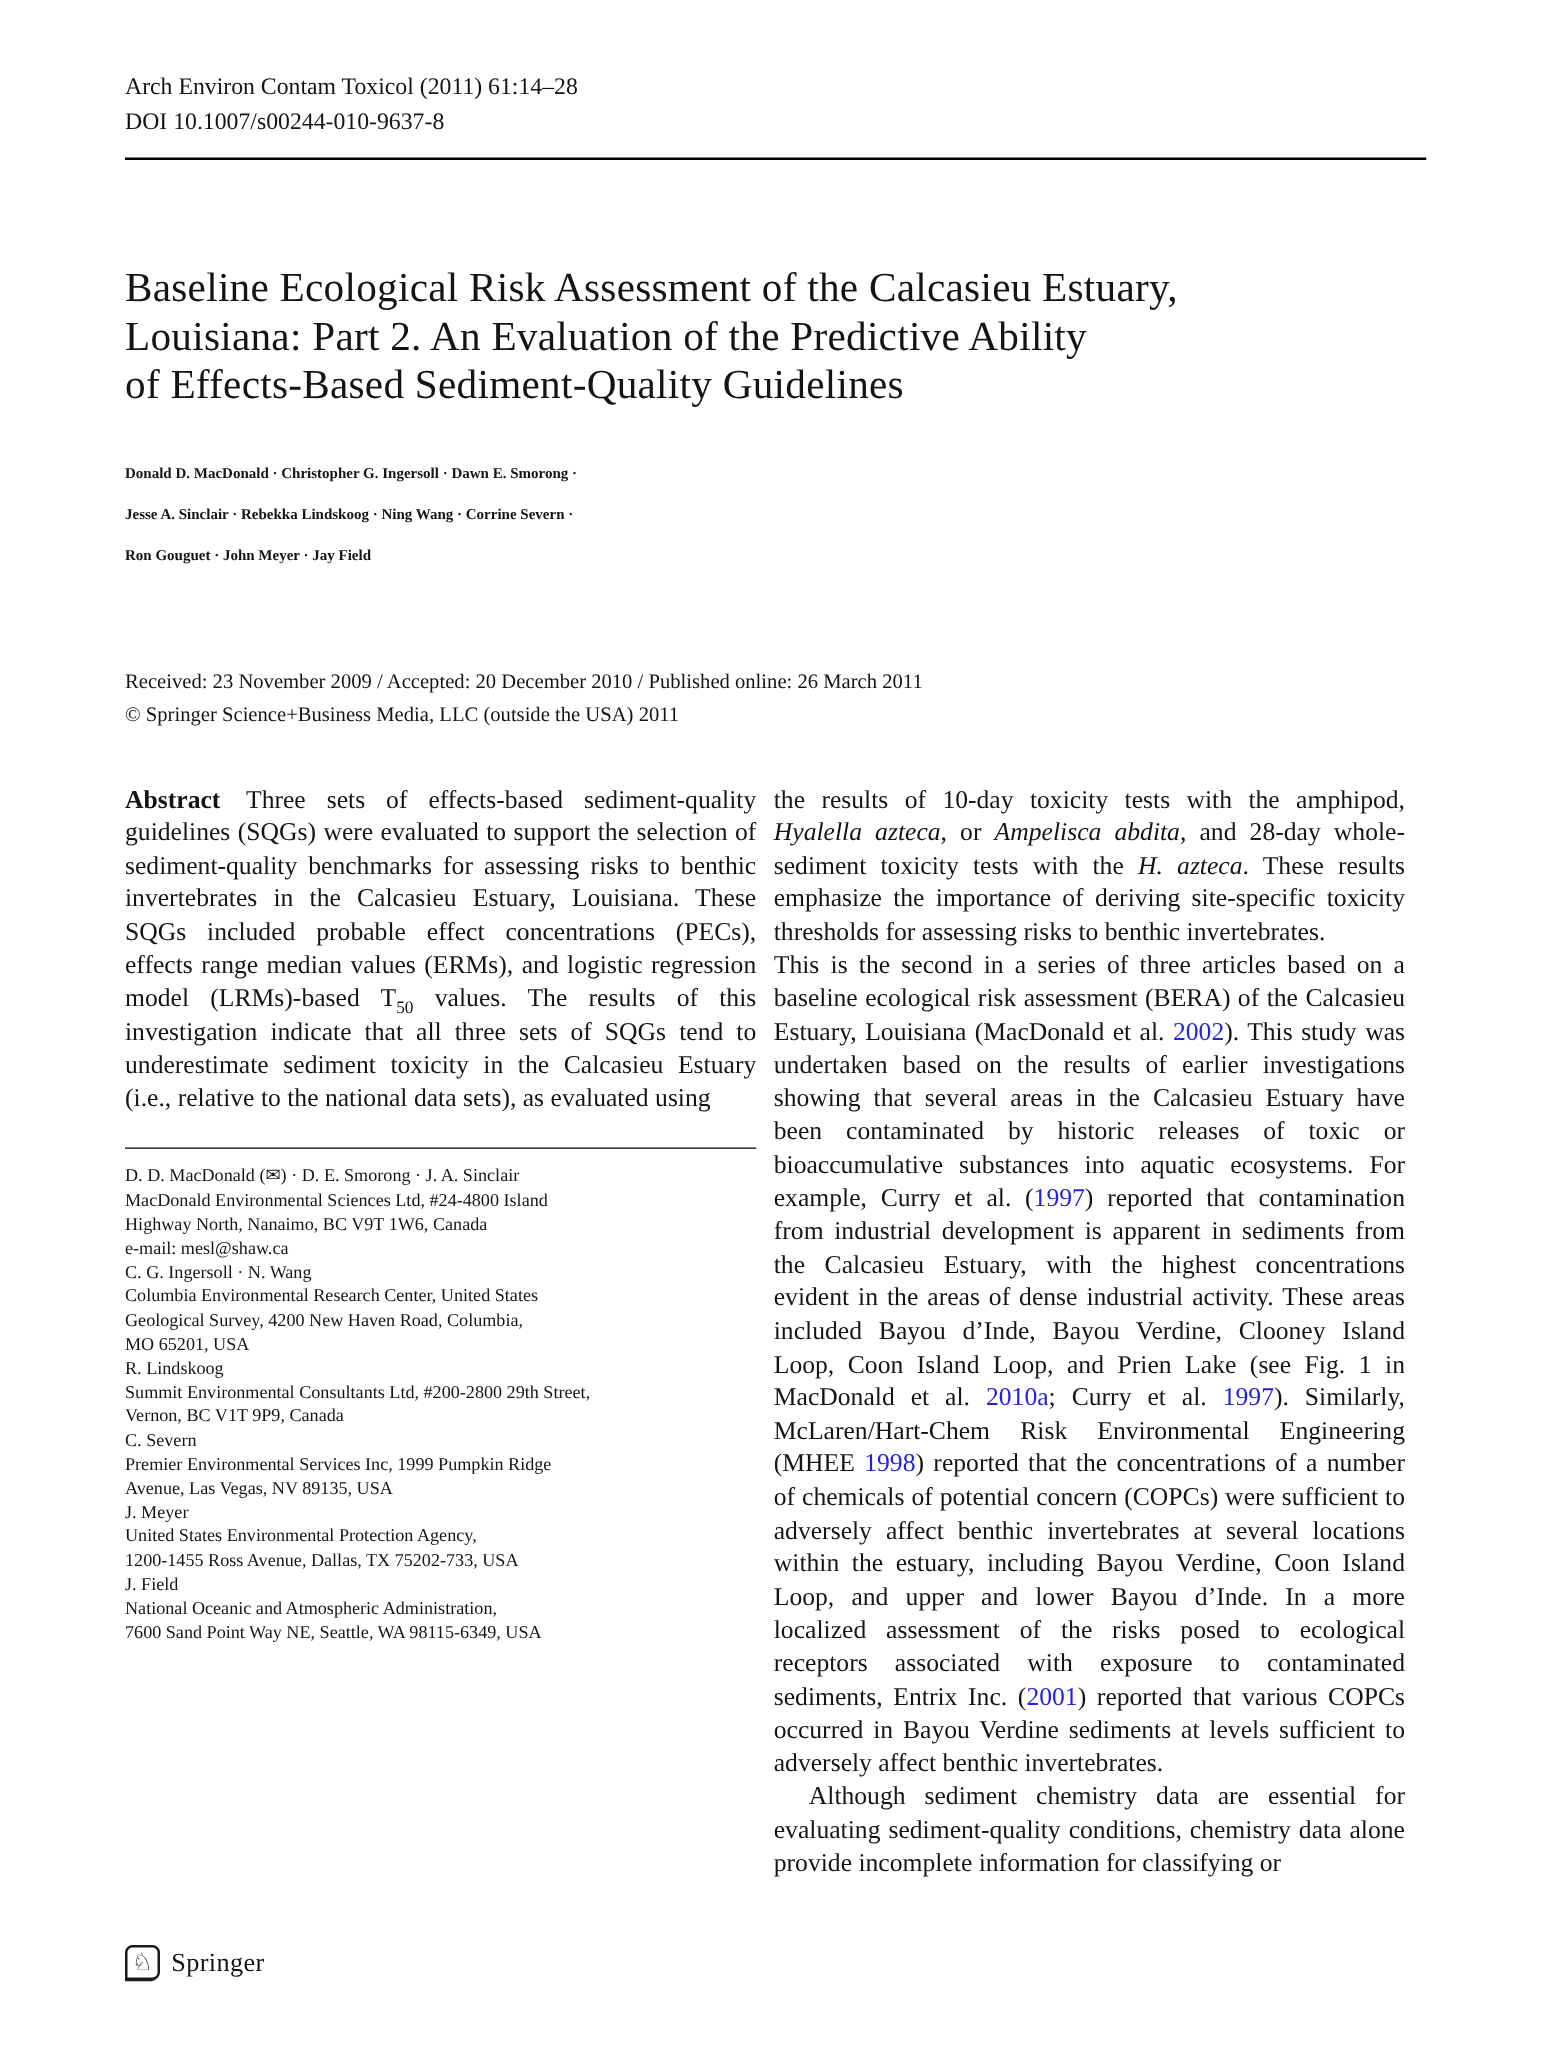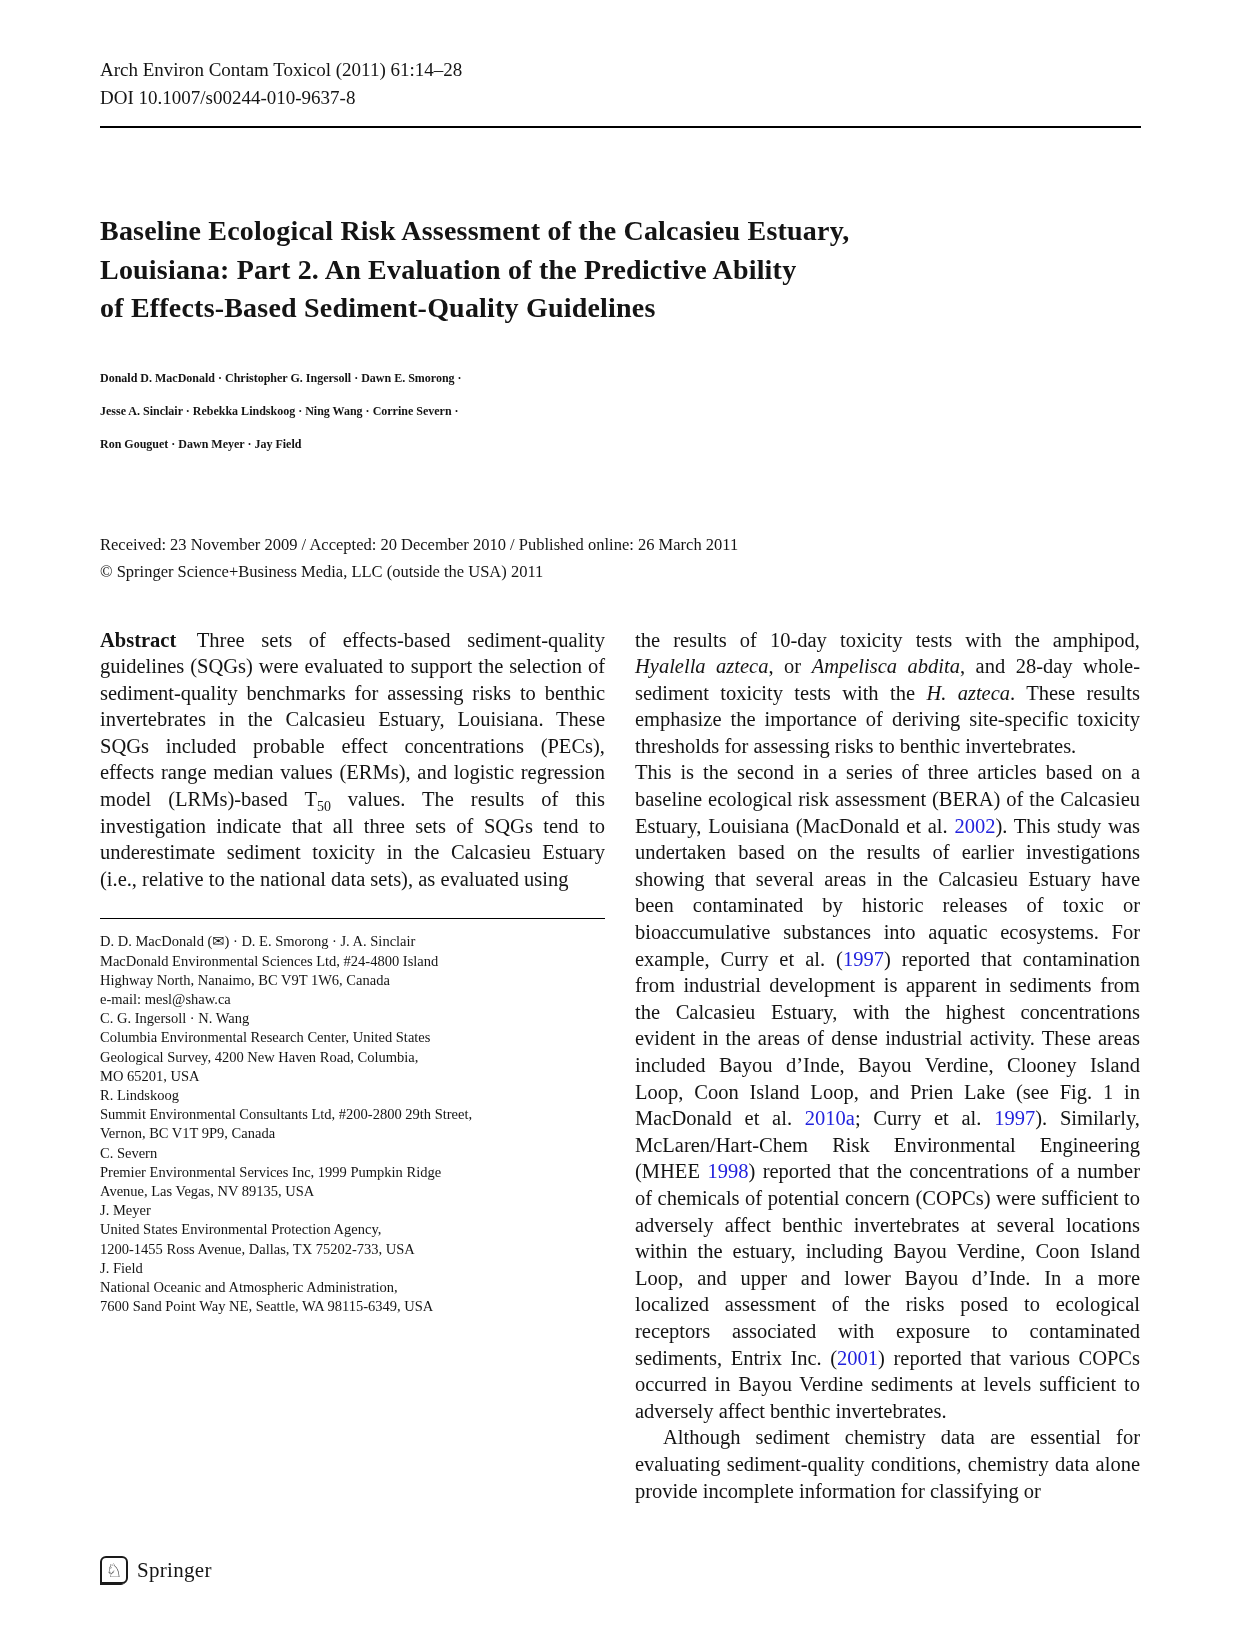--- a/index.html
+++ b/index.html
@@ -12,26 +12,26 @@
     box-sizing: border-box;
     padding: 56px 100px 0 100px;
     font-family: "Liberation Serif", "DejaVu Serif", serif;
     color: #141414;
     overflow: hidden;
     border-radius: 14px;
   }
   .header-line { font-size: 19px; line-height: 28px; }
   .header-rule { border: none; border-top: 2.5px solid #000; margin: 14px 0 0 0; }
   .title-block { margin-top: 84px; }
-  .title-line { font-size: 28px; font-weight: 700; line-height: 38.5px; letter-spacing: 0.2px; }
+  .title-line { font-size: 33px; font-weight: 400; line-height: 38.5px; letter-spacing: 0.2px; }
   .authors-block { margin-top: 34px; }
   .authors-line { font-size: 12px; font-weight: 700; line-height: 33px; }
   .meta-block { margin-top: 70px; }
   .meta-line { font-size: 16.5px; line-height: 27px; }
-  .columns { display: flex; gap: 30px; margin-top: 42px; }
+  .columns { display: flex; gap: 14px; margin-top: 42px; }
   .col { width: 505px; font-size: 20.5px; line-height: 26.6px; text-align: justify; }
   .col p { margin: 0; }
   sub { font-size: 68%; line-height: 0; }
   .cite { color: #2222dd; }
   .footnotes {
     margin-top: 26px;
     border-top: 1.5px solid #000;
     padding-top: 13px;
     font-size: 14.5px;
     line-height: 19.2px;
@@ -72,21 +72,21 @@
 
   <div class="title-block">
     <div class="title-line">Baseline Ecological Risk Assessment of the Calcasieu Estuary,</div>
     <div class="title-line">Louisiana: Part 2. An Evaluation of the Predictive Ability</div>
     <div class="title-line">of Effects-Based Sediment-Quality Guidelines</div>
   </div>
 
   <div class="authors-block">
     <div class="authors-line">Donald D. MacDonald · Christopher G. Ingersoll · Dawn E. Smorong ·</div>
     <div class="authors-line">Jesse A. Sinclair · Rebekka Lindskoog · Ning Wang · Corrine Severn ·</div>
-    <div class="authors-line">Ron Gouguet · Dawn Meyer · Jay Field</div>
+    <div class="authors-line">Ron Gouguet · John Meyer · Jay Field</div>
   </div>
 
   <div class="meta-block">
     <div class="meta-line">Received: 23 November 2009 / Accepted: 20 December 2010 / Published online: 26 March 2011</div>
     <div class="meta-line">© Springer Science+Business Media, LLC (outside the USA) 2011</div>
   </div>
 
   <div class="columns">
 
     <div class="col">

